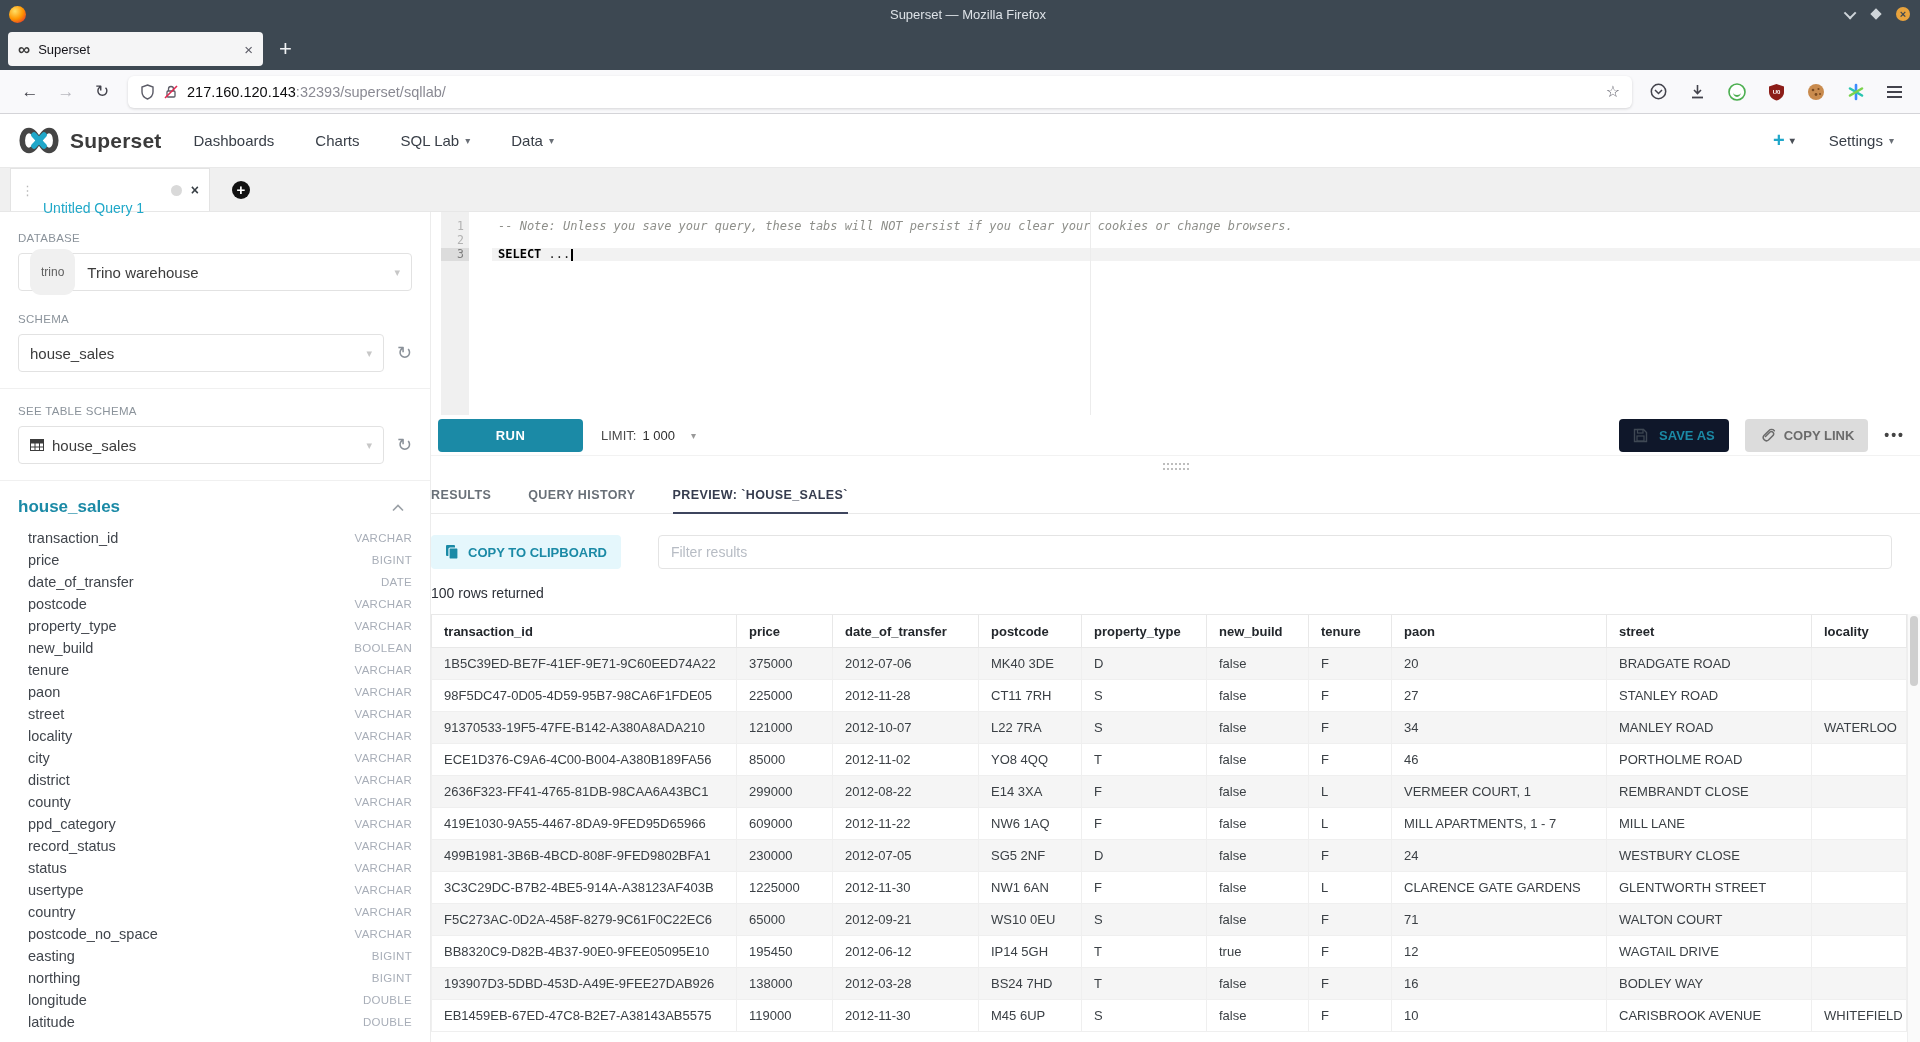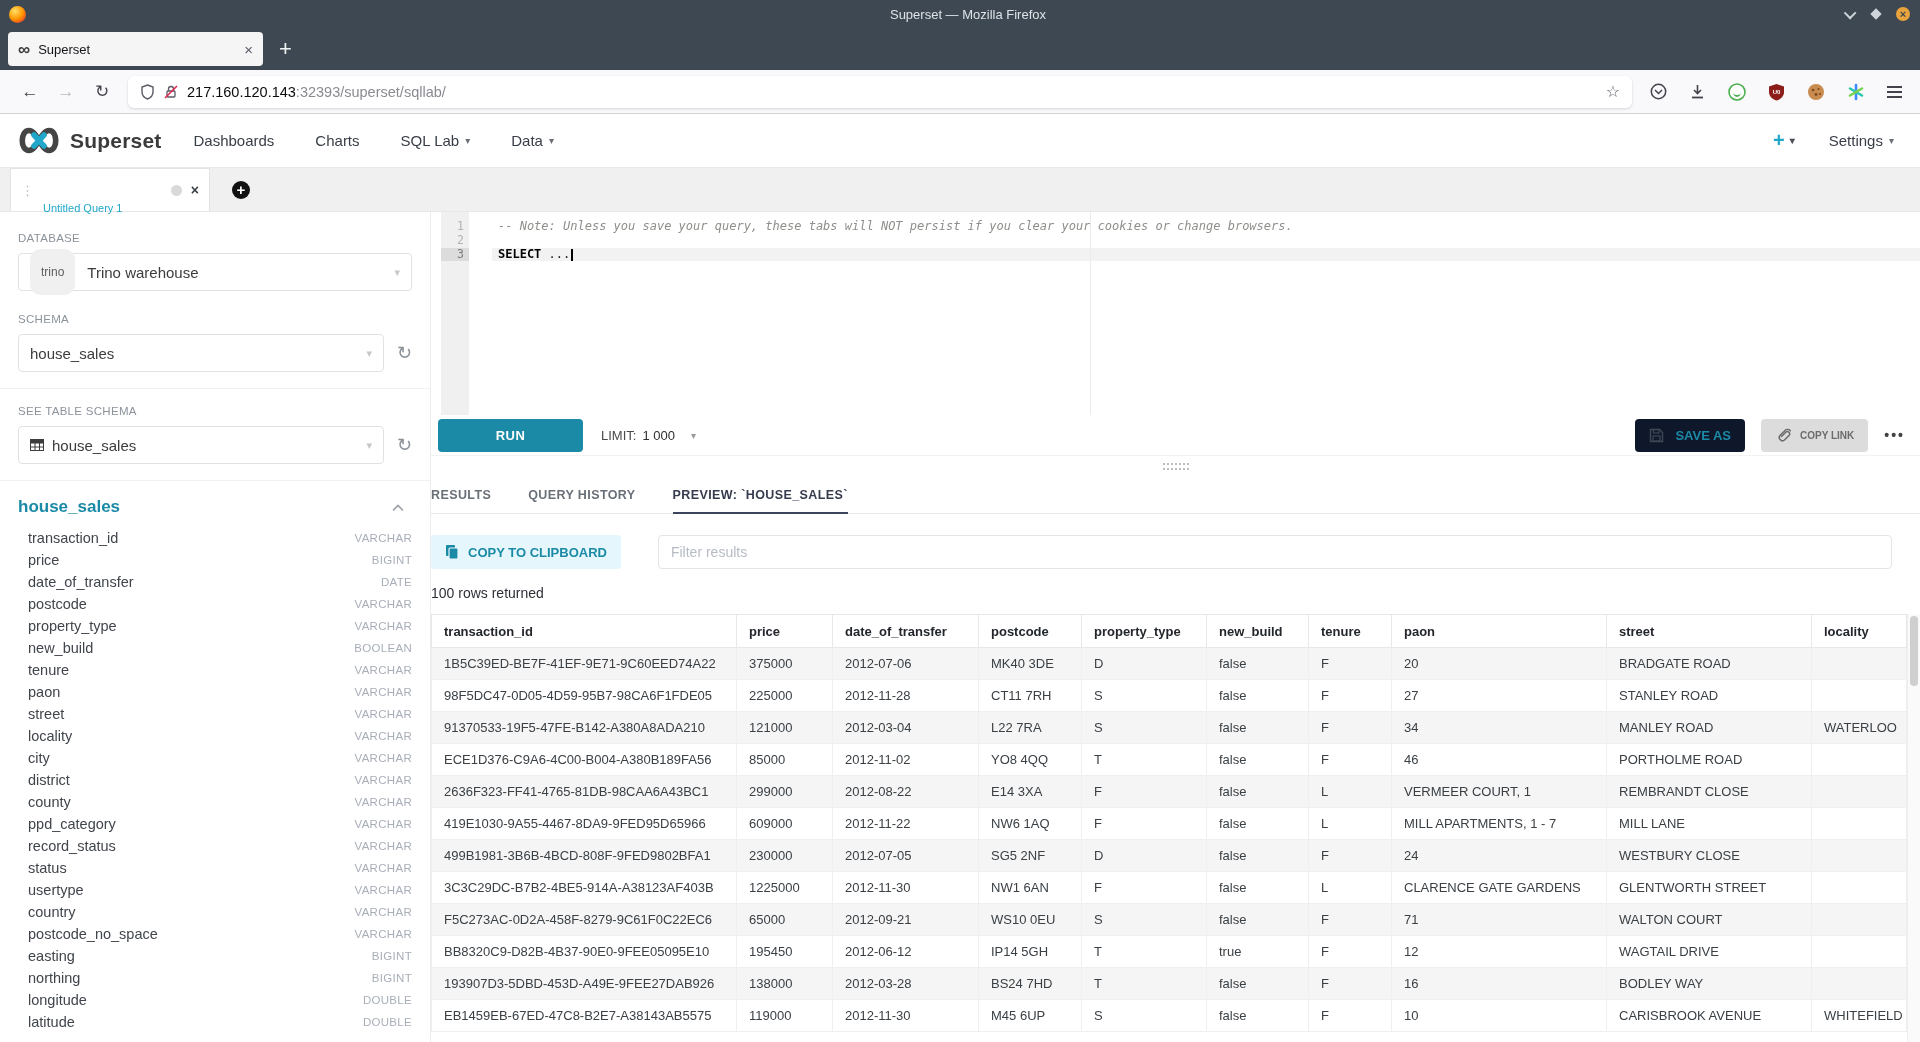--- a/index.html
+++ b/index.html
@@ -66,21 +66,21 @@
   .plus-menu .nav-caret { color:#4a4f57; }
   .settings-menu { font-size:15px; color:#383e47; display:flex; align-items:center; gap:6px; }
 
   
   .querytab-row { height:44px; background:#f0f0f0; flex:0 0 auto; display:flex; align-items:stretch; border-bottom:1px solid #e7e7e7; }
   .query-tab {
     margin-left:10px; width:200px; background:#fff; border:1px solid #e3e3e3; border-bottom:none;
     display:flex; align-items:center; padding:0 10px; gap:9px;
   }
   .drag-dots { color:#b9b9b9; font-size:13px; }
-  .query-tab-label { color:#1fa8c9; font-size:11px; flex:1;margin-top:36px; }
+  .query-tab-label { color:#1fa8c9; font-size:14px; flex:1;margin-top:36px; }
   .status-dot { width:11px; height:11px; border-radius:50%; background:#d9d9d9; }
   .query-tab-close { color:#394046; font-size:14px; font-weight:bold; }
   .add-tab-btn { align-self:center; margin-left:22px; width:18px; height:18px; border-radius:50%; background:#111;
     color:#fff; font-size:15px; line-height:17px; text-align:center; font-weight:bold; }
 
   
   .main { flex:1; display:flex; min-height:0; }
   .sidebar { width:431px; flex:0 0 auto; border-right:1px solid #ececec; padding:10px 18px 0 18px; overflow:hidden; }
   .side-label { font-size:11.5px; color:#8b939b; letter-spacing:0.3px; margin:10px 0 9px 0; }
   .select-row { display:flex; align-items:center; }
@@ -122,21 +122,21 @@
     font-size:13px; font-weight:bold; letter-spacing:0.5px; font-family:inherit;
   }
   .limit-group { display:flex; align-items:center; margin-left:18px; gap:6px; font-size:13px; }
   .limit-label { color:#4a4a4a; }
   .limit-value { color:#2f2f2f; }
   .limit-caret { color:#999; font-size:10px; margin-left:10px; }
   .run-bar .spacer { flex:1; }
   .saveas-btn { height:33px; background:#0f172a; border:none; border-radius:4px; padding:0 14px;
     display:flex; align-items:center; gap:11px; font-size:13px; font-weight:bold; color:#1b8aa6; font-family:inherit; }
   .copylink-btn { height:33px; background:#dcdcdc; border:none; border-radius:4px; padding:0 14px; margin-left:16px;
-    display:flex; align-items:center; gap:9px; font-size:10px; font-weight:bold; color:#6b6b6b; font-family:inherit; }
+    display:flex; align-items:center; gap:9px; font-size:13px; font-weight:bold; color:#6b6b6b; font-family:inherit; }
   .more-btn { margin-left:16px; color:#444; font-size:14px; letter-spacing:2px; font-weight:bold; }
 
   .splitter { height:22px; flex:0 0 auto; position:relative; border-top:1px solid #f2f2f2; }
   .split-handle { position:absolute; left:50%; top:7px; transform:translateX(-50%);
     width:26px; height:7px; border-top:2px dotted #bdbdbd; border-bottom:2px dotted #bdbdbd; }
 
   .result-tabs { height:37px; flex:0 0 auto; display:flex; align-items:stretch; border-bottom:1px solid #e9e9e9; }
   .result-tab { margin-right:37px; display:flex; align-items:center; font-size:12.5px; font-weight:600;
     letter-spacing:0.4px; color:#697078; position:relative; }
   .result-tab.active { color:#363c4e; }
@@ -588,21 +588,21 @@
                 <td>S</td>
                 <td>false</td>
                 <td>F</td>
                 <td>27</td>
                 <td>STANLEY ROAD</td>
                 <td></td>
               </tr>
               <tr class="odd">
                 <td>91370533-19F5-47FE-B142-A380A8ADA210</td>
                 <td>121000</td>
-                <td>2012-03-04</td>
+                <td>2012-10-07</td>
                 <td>L22 7RA</td>
                 <td>S</td>
                 <td>false</td>
                 <td>F</td>
                 <td>34</td>
                 <td>MANLEY ROAD</td>
                 <td>WATERLOO</td>
               </tr>
               <tr class="even">
                 <td>ECE1D376-C9A6-4C00-B004-A380B189FA56</td>

